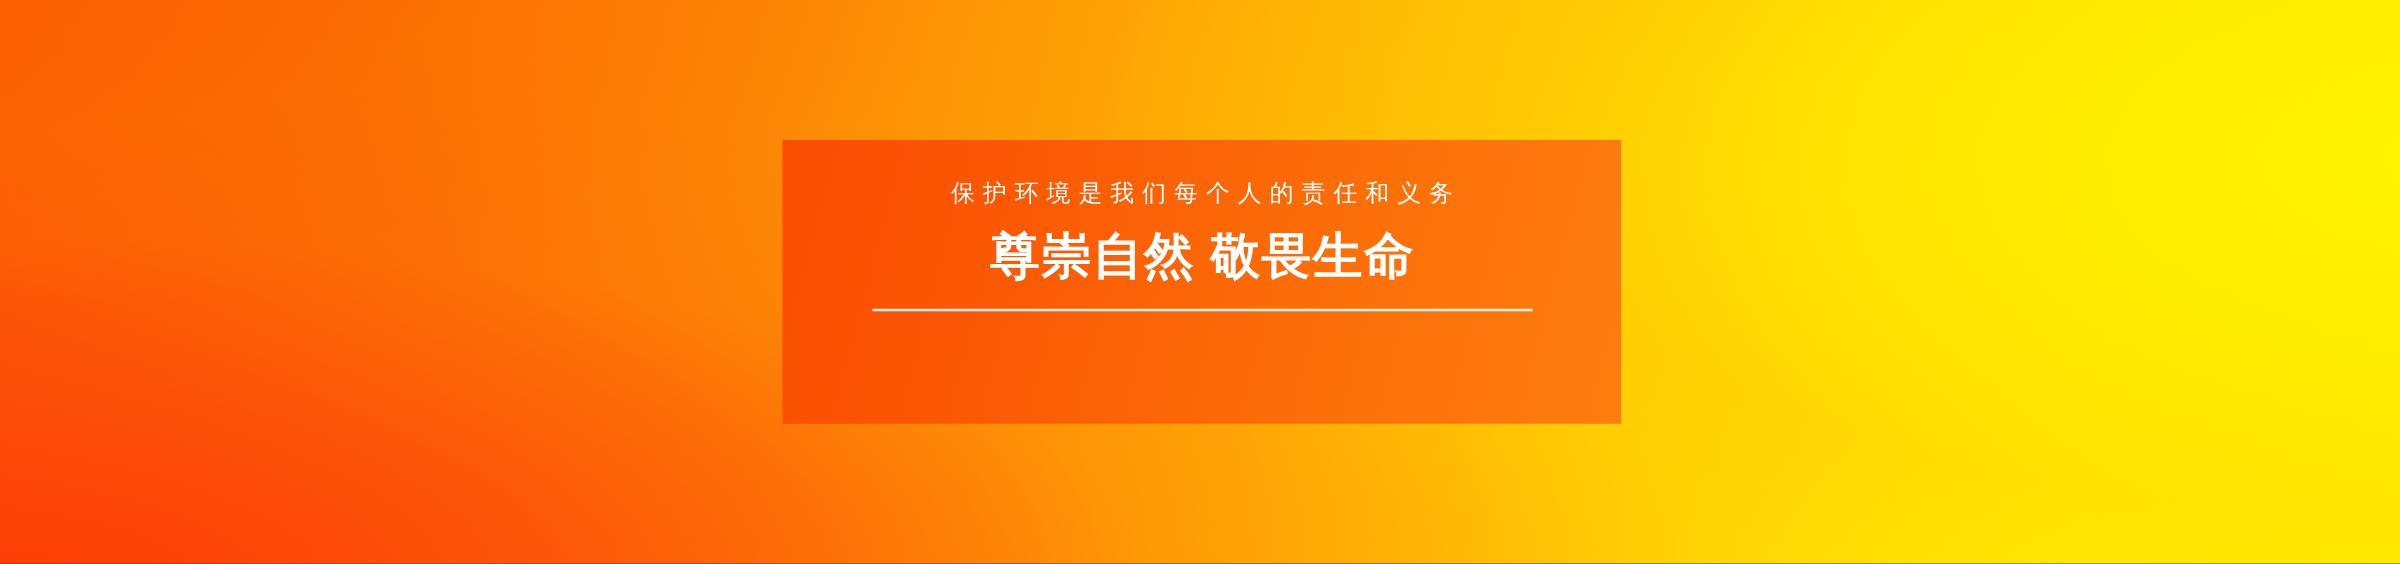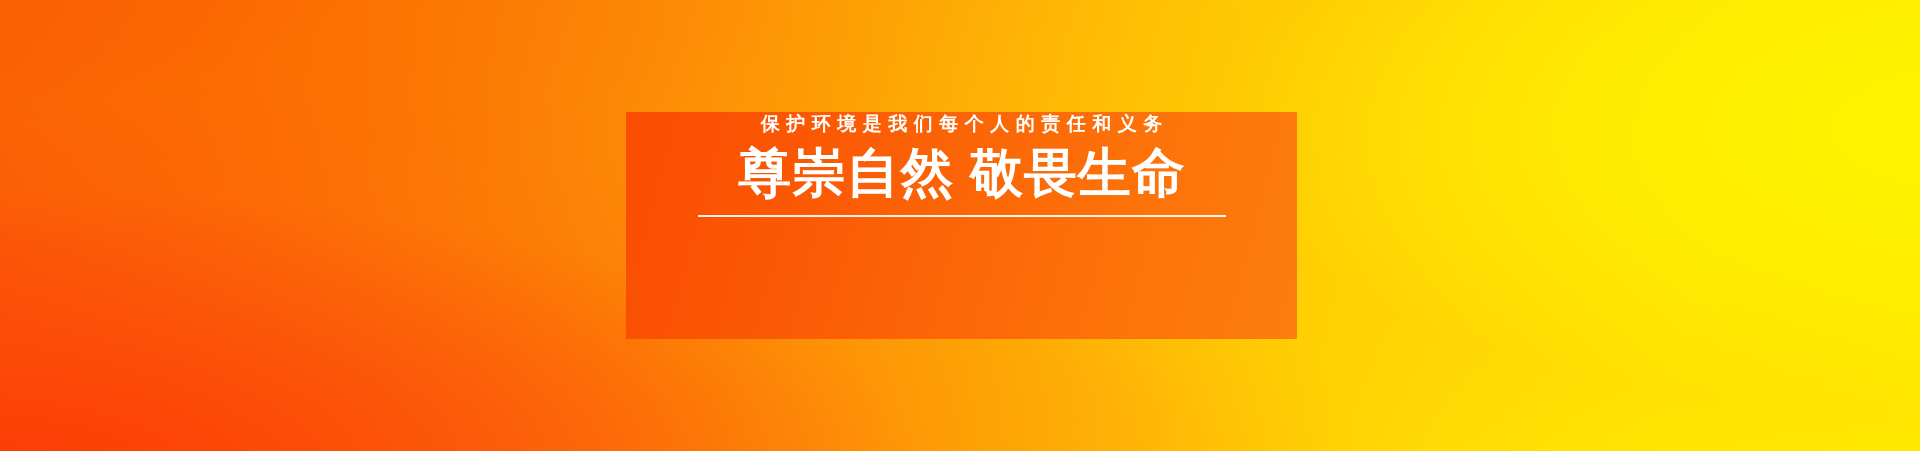--- a/index.html
+++ b/index.html
@@ -74,33 +74,34 @@
         #fb6507 48%,
         #fc7209 72%,
         #fd7d0d 100%);
     display: flex;
     flex-direction: column;
     align-items: center;
     justify-content: flex-start;
   }
 
   .cn-subtitle {
+    margin-top: 32px;
     color: #ffffff;
     font-size: 19px;
     line-height: 24px;
     letter-spacing: 6.5px;
     text-indent: 6.5px;
-    font-weight: 700;
+    font-weight: 400;
     white-space: nowrap;
   }
 
   .cn-headline {
     margin-top: 6px;
     color: #ffffff;
-    font-size: 53px;
+    font-size: 40px;
     line-height: 62px;
     font-weight: 700;
     letter-spacing: 1px;
     text-indent: 1px;
     white-space: nowrap;
     text-align: right;
   }
 
   .divider {
     margin-top: 11px;

